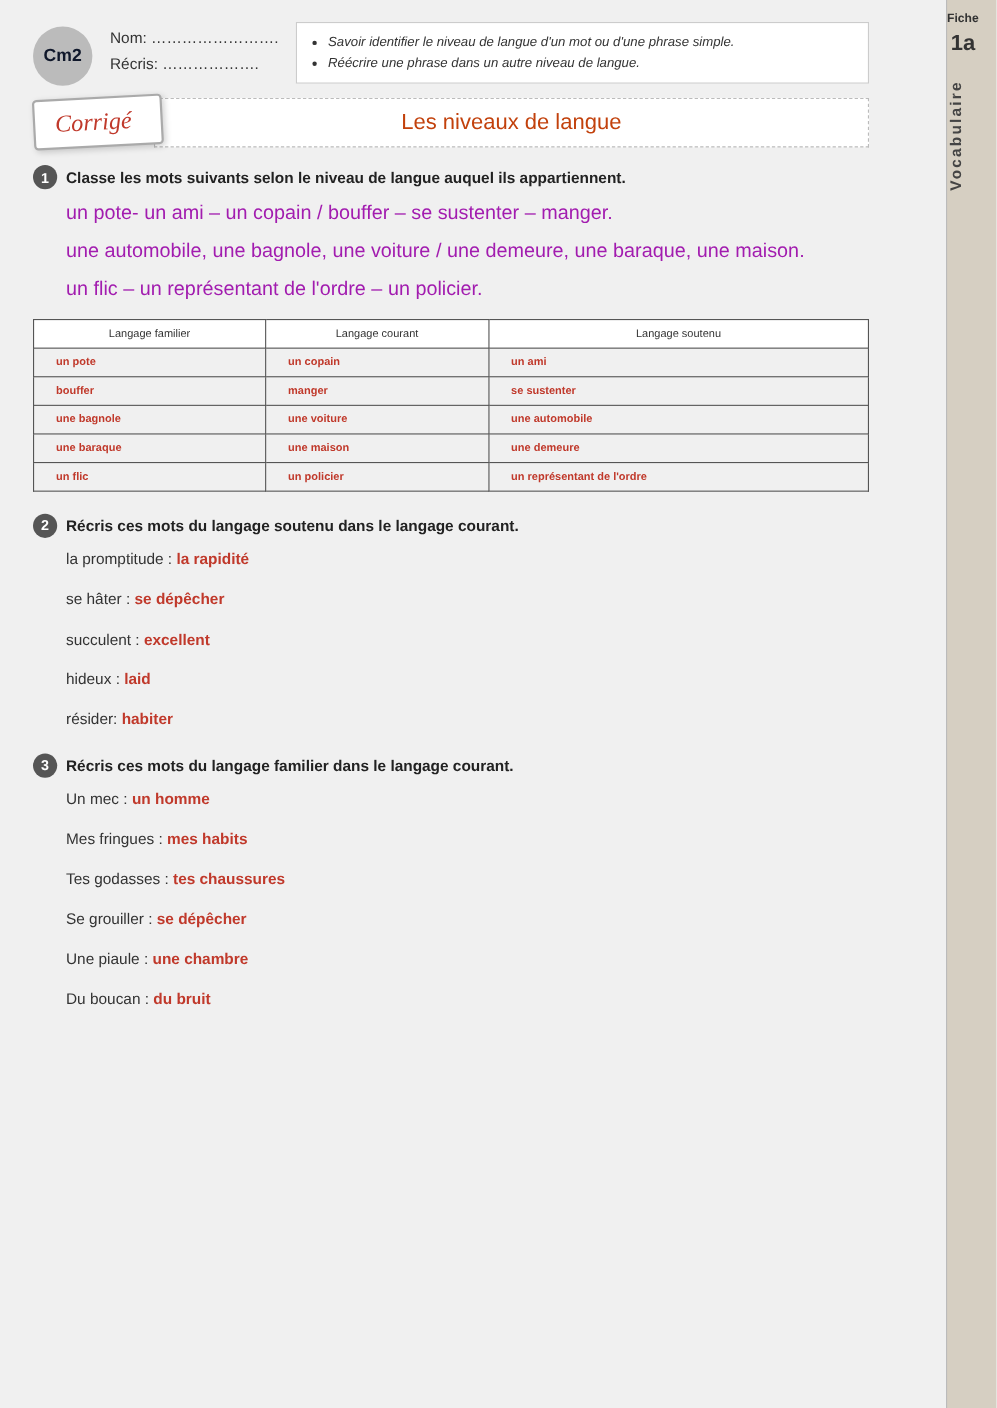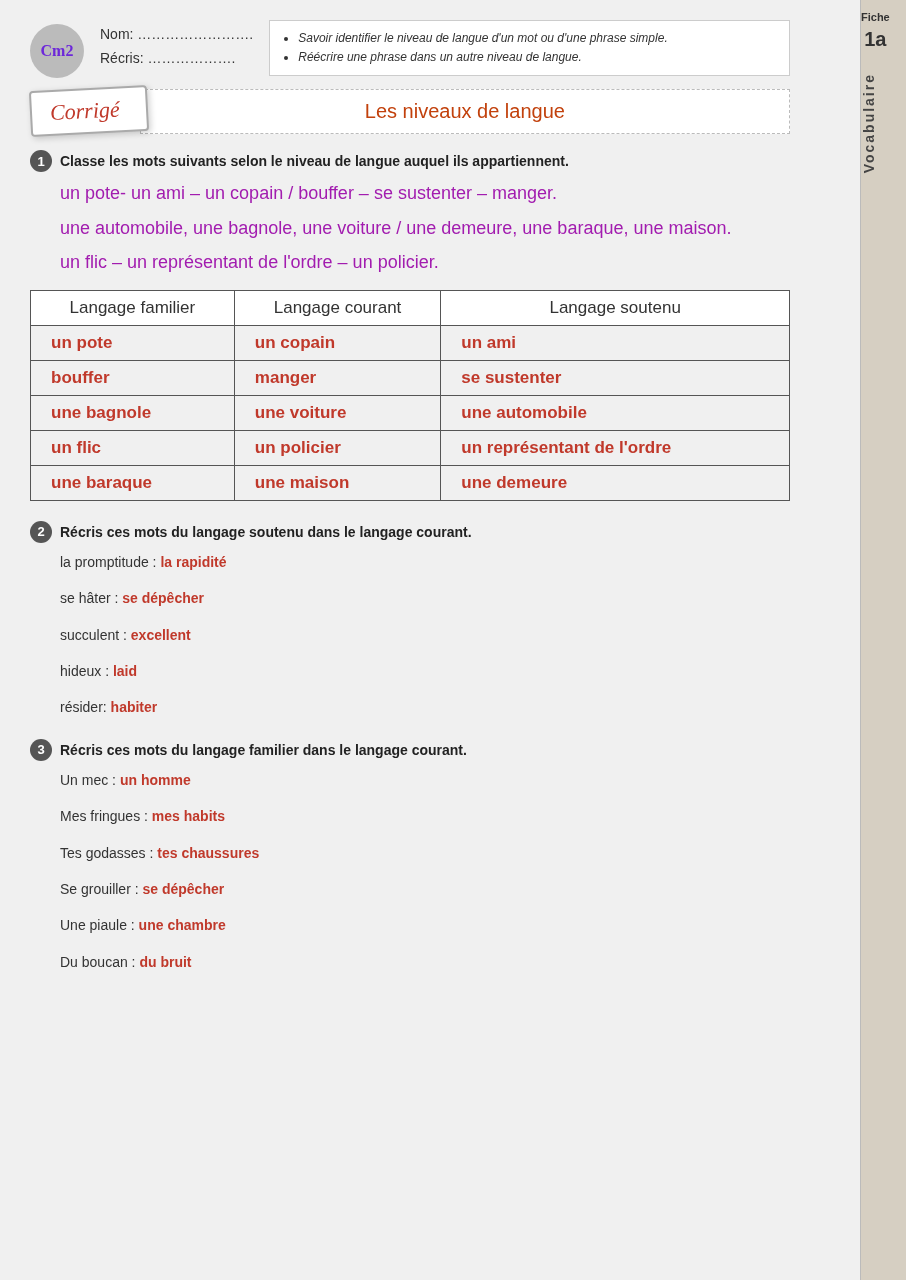--- a/index.html
+++ b/index.html
@@ -22,24 +22,23 @@
     .cm2-badge {
       width: 54px;
       height: 54px;
       background: #bbb;
       border-radius: 50%;
       display: flex;
       align-items: center;
       justify-content: center;
       font-size: 16px;
       font-weight: bold;
-      color: #6d28d9;
+      color: #0f172a;
       flex-shrink: 0;
       margin-top: 4px;
-      font-family: Liberation Serif, serif;
     }
     .nom-prenom {
       flex: 0 0 auto;
       margin-top: 6px;
     }
     .nom-prenom p {
       font-size: 14px;
       margin-bottom: 8px;
       color: #333;
     }
@@ -99,21 +98,21 @@
       color: #a21caf;
       margin: 4px 0 4px 30px;
       line-height: 1.7;
     }
 
     
     .vocab-table {
       width: 100%;
       border-collapse: collapse;
       margin: 12px 0;
-      font-size: 17px;
+      font-size: 10px;
     }
     .vocab-table th {
       border: 1.5px solid #555;
       padding: 7px 10px;
       text-align: center;
       background: white;
       font-weight: normal;
       color: #333;
     }
     .vocab-table td {
@@ -213,28 +212,28 @@
             <td>bouffer</td>
             <td>manger</td>
             <td>se sustenter</td>
           </tr>
           <tr>
             <td>une bagnole</td>
             <td>une voiture</td>
             <td>une automobile</td>
           </tr>
           <tr>
+            <td>une baraque</td>
+            <td>une maison</td>
+            <td>une demeure</td>
+          </tr>
+          <tr>
             <td>un flic</td>
             <td>un policier</td>
             <td>un représentant de l'ordre</td>
-          </tr>
-          <tr>
-            <td>une baraque</td>
-            <td>une maison</td>
-            <td>une demeure</td>
           </tr>
         </tbody>
     </table>
 
     <div class="section-title" style="margin-top:20px;">
       <span class="section-num">2</span>
       <span>Récris ces mots du langage soutenu dans le langage courant.</span>
     </div>
 
     <div class="exercise-items" id="section2-items">

